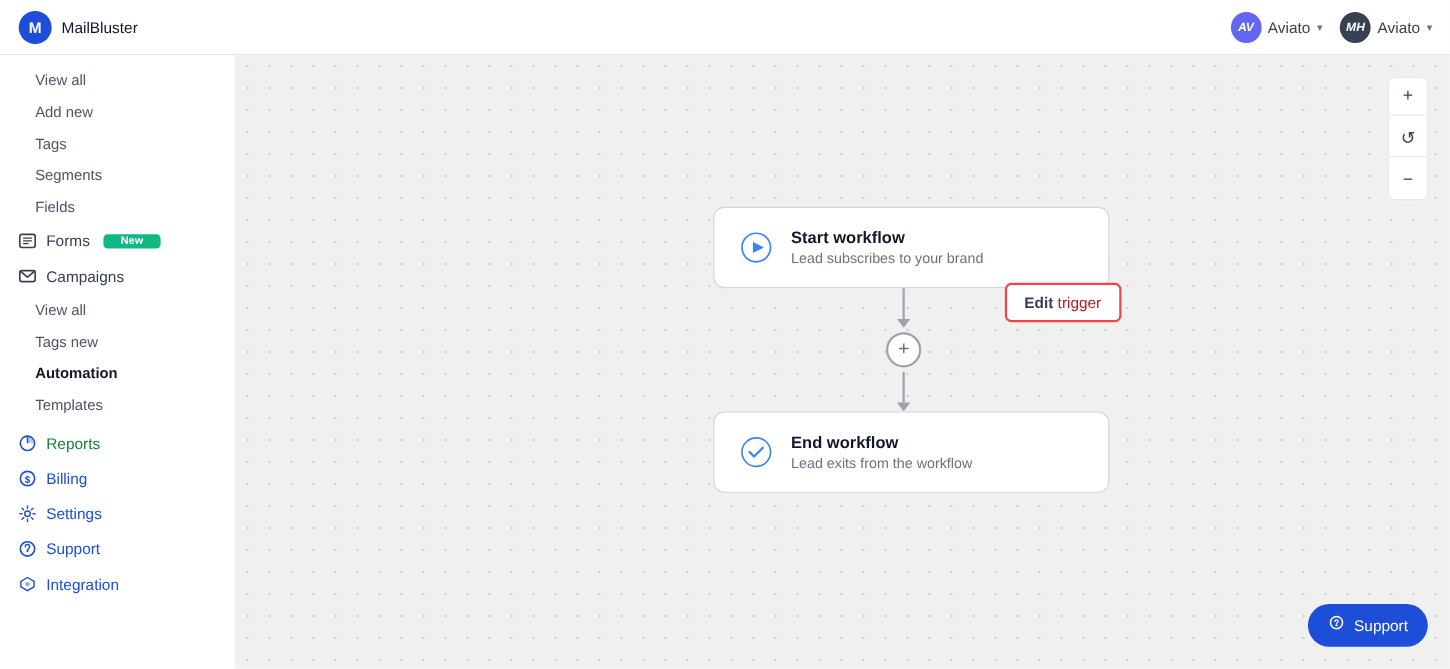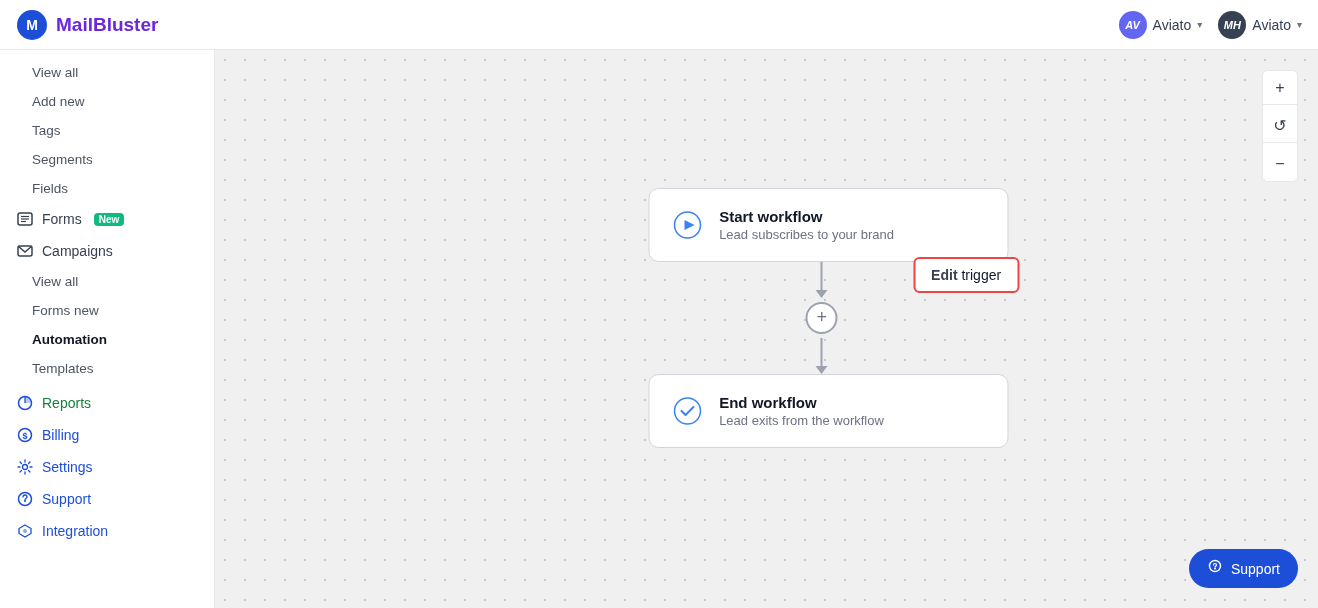--- a/index.html
+++ b/index.html
@@ -20,23 +20,23 @@
     .header-left {
       display: flex;
       align-items: center;
       gap: 8px;
     }
     .logo-icon {
       width: 32px;
       height: 32px;
     }
     .logo-text {
-      font-size: 19px;
-      font-weight: 700;
-      color: #6d28d9;
+      font-size: 14px;
+      font-weight: 400;
+      color: #0f172a;
     }
     .header-right {
       display: flex;
       align-items: center;
       gap: 16px;
     }
     .user-badge {
       display: flex;
       align-items: center;
       gap: 6px;
@@ -107,21 +107,21 @@
       display: flex;
       align-items: center;
       justify-content: center;
     }
     .new-badge {
       background: #10b981;
       color: #fff;
       font-size: 10px;
       font-weight: 700;
       border-radius: 4px;
-      padding: 1px 5px;
+      padding: 1px 16px;
       margin-left: 4px;
     }
 
     
     .main-canvas {
       flex: 1;
       background: #f0f0f0;
       background-image: radial-gradient(circle, #c9c9c9 1px, transparent 1px);
       background-size: 20px 20px;
       position: relative;
@@ -185,21 +185,21 @@
       border-radius: 6px;
       padding: 8px 16px;
       font-size: 14px;
       color: #374151;
       white-space: nowrap;
       z-index: 20;
       cursor: pointer;
     }
     .edit-trigger-popup .trigger-text {
       font-weight: 400;
-      color: #0f172a;
+      color: #b91c1c;
     }
     .edit-trigger-popup .trigger-link {
       font-weight: 600;
       color: #374151;
     }
 
     
     .arrow-down {
       display: flex;
       flex-direction: column;
@@ -348,21 +348,21 @@
           <polyline points="1,3 8,9 15,3" stroke="#374151" stroke-width="1.5" fill="none"></polyline>
         </svg>
       </span>
       <span>Campaigns</span>
     </div>
 
     <div class="sidebar-item sub">
       <span>View all</span>
     </div>
     <div class="sidebar-item sub">
-      <span>Forms new</span>
+      <span>Tags new</span>
     </div>
     <div class="sidebar-item sub bold">
       <span>Automation</span>
     </div>
     <div class="sidebar-item sub">
       <span>Templates</span>
     </div>
 
     <div class="sidebar-item" style="padding-left:16px; display:flex; align-items:center; gap:8px; margin-top:4px;">
       <span class="sidebar-icon">

